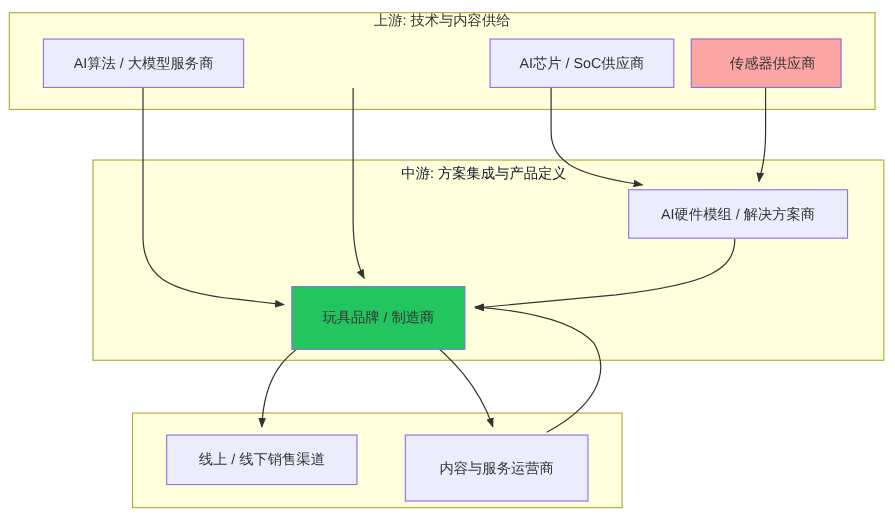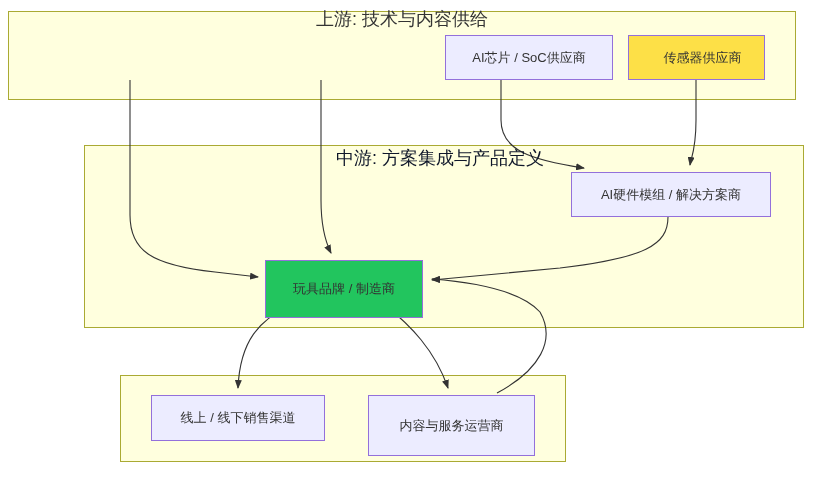--- a/index.html
+++ b/index.html
@@ -16,21 +16,21 @@
     overflow: hidden;
   }
   .cluster {
     position: absolute;
     background: #ffffde;
     border: 1px solid #aaaa33;
     box-sizing: border-box;
   }
   .cluster-label {
     position: absolute;
-    font-size: 18px;
+    font-size: 13px;
     color: #333333;
     white-space: nowrap;
     transform: translateX(-50%);
     text-align: center;
     line-height: 16px;
   }
   .node {
     position: absolute;
     background: #ececff;
     border: 1px solid #9370db;
@@ -80,20 +80,21 @@
         <path d="M 668,217 C 668,245 645,258 560,268 L 432,280" marker-end="url(#arrowhead)" stroke="#333333"></path>
         <path d="M 290,305 C 260,320 240,340 238,388" marker-end="url(#arrowhead)" stroke="#333333"></path>
         <path d="M 385,305 C 410,325 435,350 448,388" marker-end="url(#arrowhead)" stroke="#333333"></path>
         <path d="M 497,393 C 540,370 556,340 540,312 C 520,290 470,282 432,279" marker-end="url(#arrowhead)" stroke="#333333"></path>
       </g>
   </svg>
 
   <div class="cluster-label" id="clabel-0" style="left: 402px; top: 11px; color: rgb(51, 51, 51);">上游: 技术与内容供给</div>
   <div class="cluster-label" id="clabel-1" style="left: 440px; top: 150px; color: #0f172a; text-align: center;">中游: 方案集成与产品定义</div>
 
+  <div class="node" id="node-0" style="left: 39px; top: 35px; width: 183px; height: 45px; background: rgb(236, 236, 255); border-color: rgb(147, 112, 219); color: rgb(51, 51, 51);">AI算法 / 大模型服务商</div>
   <div class="node" id="node-2" style="left: 417px; top: 35px; width: 168px; height: 45px; background: rgb(236, 236, 255); border-color: rgb(147, 112, 219); color: rgb(51, 51, 51); margin-left: 28px;">AI芯片 / SoC供应商</div>
-  <div class="node" id="node-3" style="left: 628px; top: 35px; width: 137px; height: 45px; background: #fde047; border-color: rgb(147, 112, 219); color: rgb(51, 51, 51); padding-left: 12px;">传感器供应商</div>
+  <div class="node" id="node-3" style="left: 628px; top: 35px; width: 137px; height: 45px; background: #fca5a5; border-color: rgb(147, 112, 219); color: rgb(51, 51, 51); padding-left: 12px;">传感器供应商</div>
   <div class="node" id="node-4" style="left: 571px; top: 172px; width: 200px; height: 45px; background: rgb(236, 236, 255); border-color: rgb(147, 112, 219); color: rgb(51, 51, 51);">AI硬件模组 / 解决方案商</div>
   <div class="node" id="node-5" style="left: 265px; top: 260px; width: 158px; height: 58px; background: #22c55e; border-color: rgb(147, 112, 219); color: rgb(51, 51, 51);">玩具品牌 / 制造商</div>
   <div class="node" id="node-6" style="left: 151px; top: 395px; width: 174px; height: 46px; background: rgb(236, 236, 255); border-color: rgb(147, 112, 219); color: rgb(51, 51, 51);">线上 / 线下销售渠道</div>
   <div class="node" id="node-7" style="left: 368px; top: 395px; width: 167px; height: 61px; background: rgb(236, 236, 255); border-color: rgb(147, 112, 219); color: rgb(51, 51, 51);">内容与服务运营商</div>
 
 </div>
 
 </body></html>

